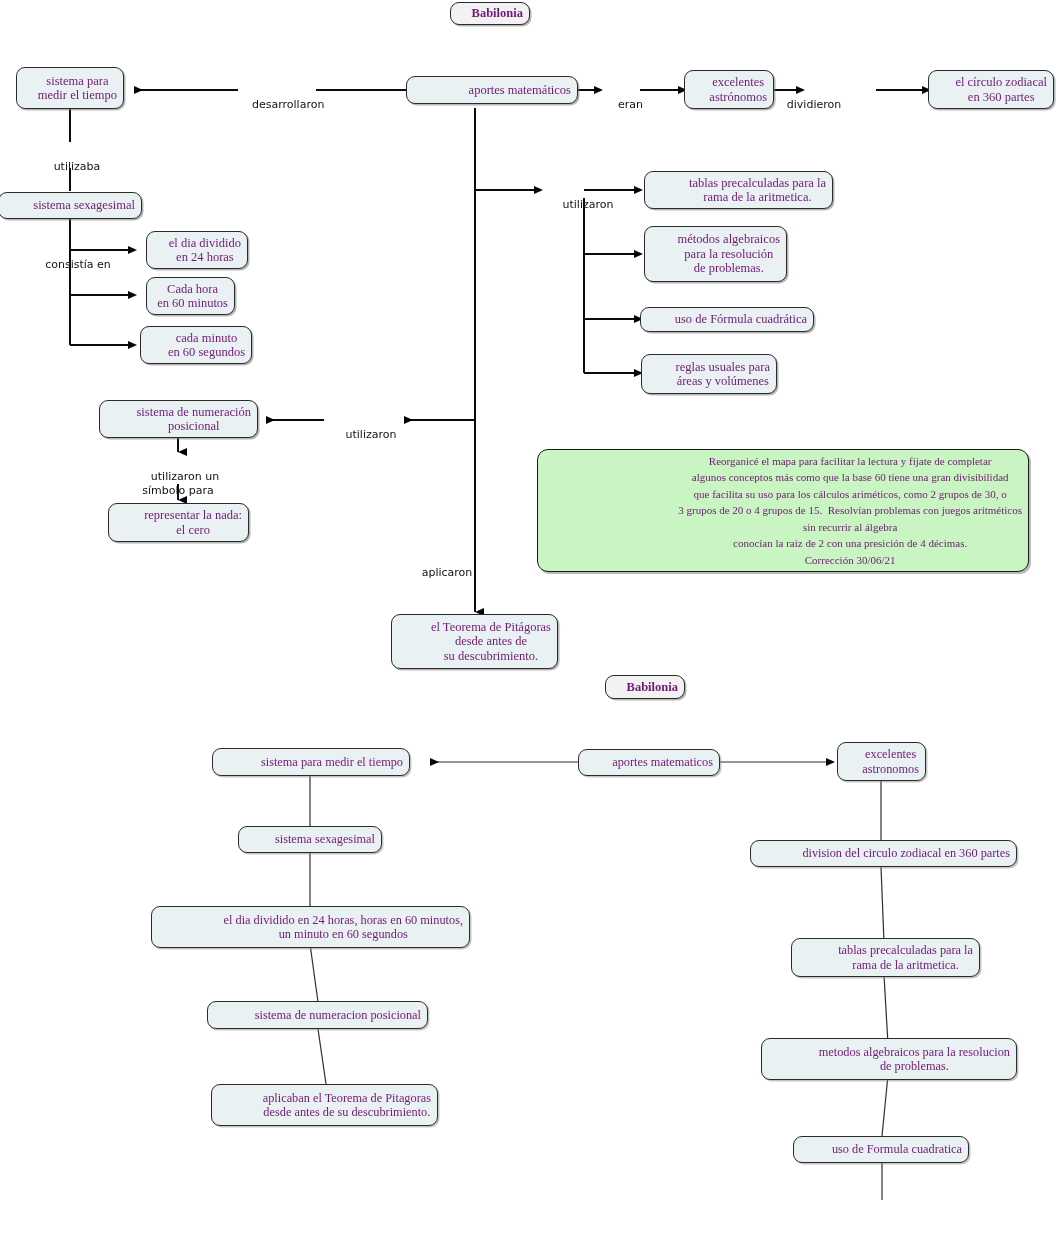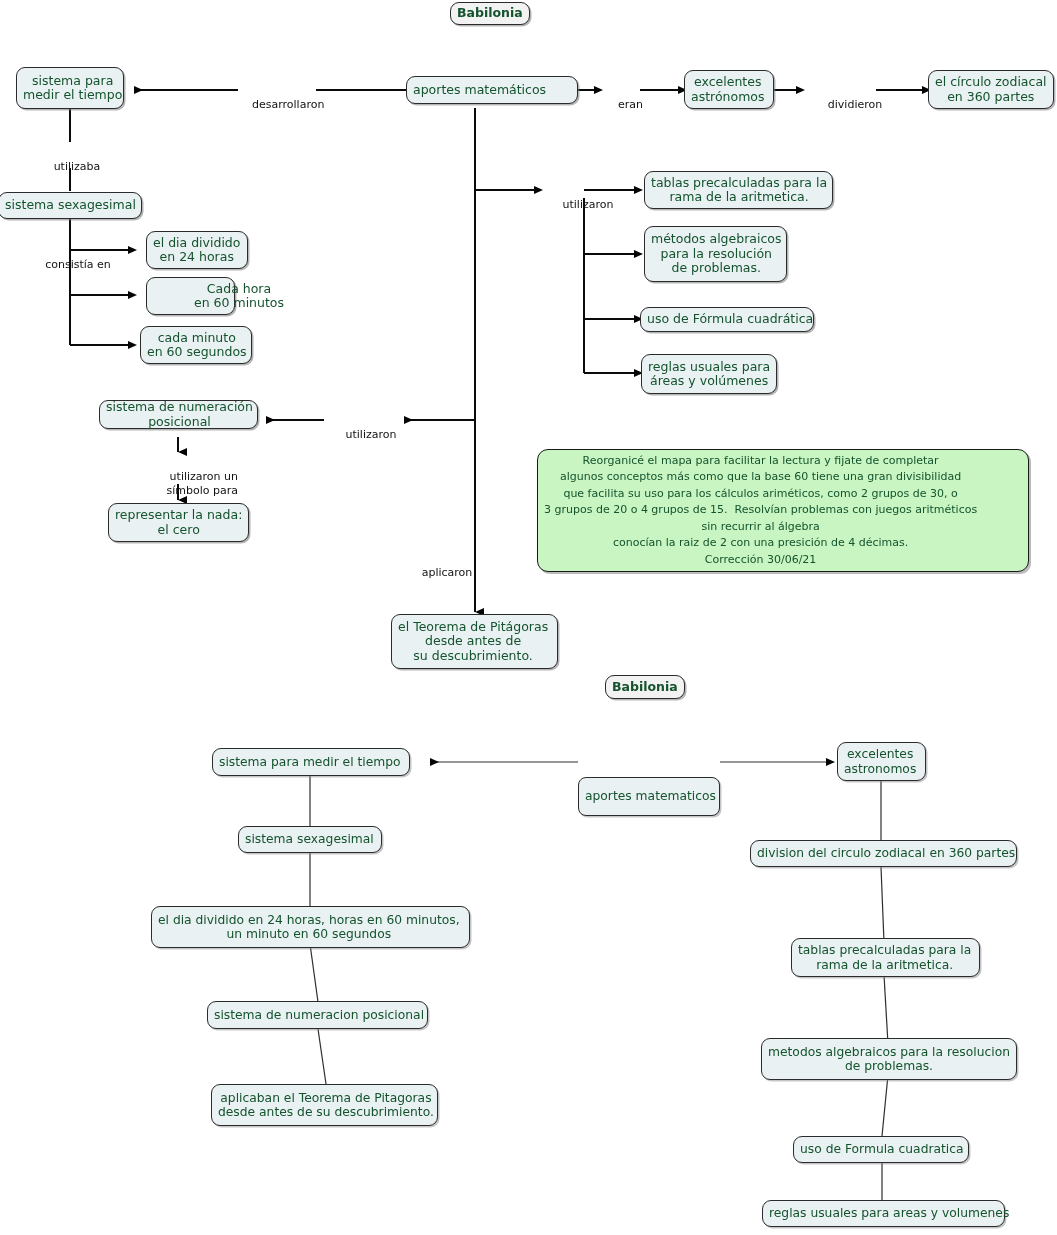--- a/index.html
+++ b/index.html
@@ -26,27 +26,28 @@
     pointer-events: none;
   }
   .node {
     position: absolute;
     box-sizing: border-box;
     background: #e9f1f3;
     border: 1px solid #2b2b2b;
     border-radius: 9px;
     display: flex;
     align-items: center;
-    justify-content: flex-start;
+    justify-content: flex-end;
     text-align: center;
-    color: #14532d;
+    color: #701a75;
     font-size: 12.5px;
     line-height: 14.5px;
     padding: 2px 6px;
     box-shadow: 1.5px 1.5px 0 rgba(120,120,120,0.55);
+    font-family: Liberation Serif, serif;
   }
   .node.title {
     background: #f2f2f2;
     font-weight: bold;
     font-size: 12.5px;
     border-radius: 9px;
   }
   .node.note {
     background: #c8f5c2;
     border: 1.5px solid #1a1a1a;
@@ -196,21 +197,21 @@
 
   <div class="node" style="left:640px; top:307px; width:174px; height:25px;">
     <span class="nowrap">uso de Fórmula cuadrática</span>
   </div>
 
   <div class="node" style="left:641px; top:354px; width:136px; height:40px;">
     <span class="nowrap">reglas usuales para
 áreas y volúmenes</span>
   </div>
 
-  <div class="node" style="left:99px; top:400px; width:159px; height:29px;">
+  <div class="node" style="left:99px; top:400px; width:159px; height:38px;">
     <span class="nowrap">sistema de numeración
 posicional</span>
   </div>
 
   <div class="node" style="left:108px; top:503px; width:141px; height:39px;">
     <span class="nowrap">representar la nada:
 el cero</span>
   </div>
 
   <div class="node" style="left:391px; top:614px; width:167px; height:55px;">
@@ -228,52 +229,52 @@
 conocían la raiz de 2 con una presición de 4 décimas.
 Corrección 30/06/21</span>
   </div>
 
   <div class="edge-label" style="left:238px; top:83px; width:78px;">
     <span>desarrollaron</span>
   </div>
   <div class="edge-label" style="left:604px; top:83px; width:34px;">
     <span>eran</span>
   </div>
-  <div class="edge-label" style="left:812px; top:83px; width:72px;">
+  <div class="edge-label" style="left:771px; top:83px; width:72px;">
     <span>dividieron</span>
   </div>
   <div class="edge-label" style="left:32px; top:145px; width:76px;">
     <span>utilizaba</span>
   </div>
   <div class="edge-label" style="left:22px; top:243px; width:98px;">
     <span>consistía en</span>
   </div>
   <div class="edge-label" style="left:546px; top:183px; width:70px;">
     <span>utilizaron</span>
   </div>
   <div class="edge-label" style="left:328px; top:413px; width:72px;">
     <span>utilizaron</span>
   </div>
-  <div class="edge-label" style="left:118px; top:455px; width:120px;text-align:right;">
+  <div class="edge-label" style="left:118px; top:455px; width:120px;">
     <span class="nowrap">utilizaron un
 símbolo para</span>
   </div>
   <div class="edge-label" style="left:406px; top:551px; width:68px;">
     <span>aplicaron</span>
   </div>
 
   <div class="node title" style="left:605px; top:675px; width:80px; height:24px;">
     <span>Babilonia</span>
   </div>
 
   <div class="node lower" style="left:212px; top:748px; width:198px; height:28px;">
     <span class="nowrap">sistema para medir el tiempo</span>
   </div>
 
-  <div class="node lower" style="left:578px; top:777px; width:142px; height:39px;border-radius:8px;">
+  <div class="node lower" style="left:578px; top:749px; width:142px; height:27px;">
     <span class="nowrap">aportes matematicos</span>
   </div>
 
   <div class="node lower" style="left:837px; top:742px; width:89px; height:39px;">
     <span class="nowrap">excelentes
 astronomos</span>
   </div>
 
   <div class="node lower" style="left:238px; top:826px; width:144px; height:27px;">
     <span class="nowrap">sistema sexagesimal</span>
@@ -304,17 +305,14 @@
 
   <div class="node lower" style="left:211px; top:1084px; width:227px; height:42px;">
     <span class="nowrap">aplicaban el Teorema de Pitagoras
 desde antes de su descubrimiento.</span>
   </div>
 
   <div class="node lower" style="left:793px; top:1136px; width:176px; height:27px;">
     <span class="nowrap">uso de Formula cuadratica</span>
   </div>
 
-  <div class="node lower" style="left:762px; top:1200px; width:243px; height:27px;">
-    <span class="nowrap">reglas usuales para areas y volumenes</span>
-  </div>
 
 </div>
 
 </body></html>

